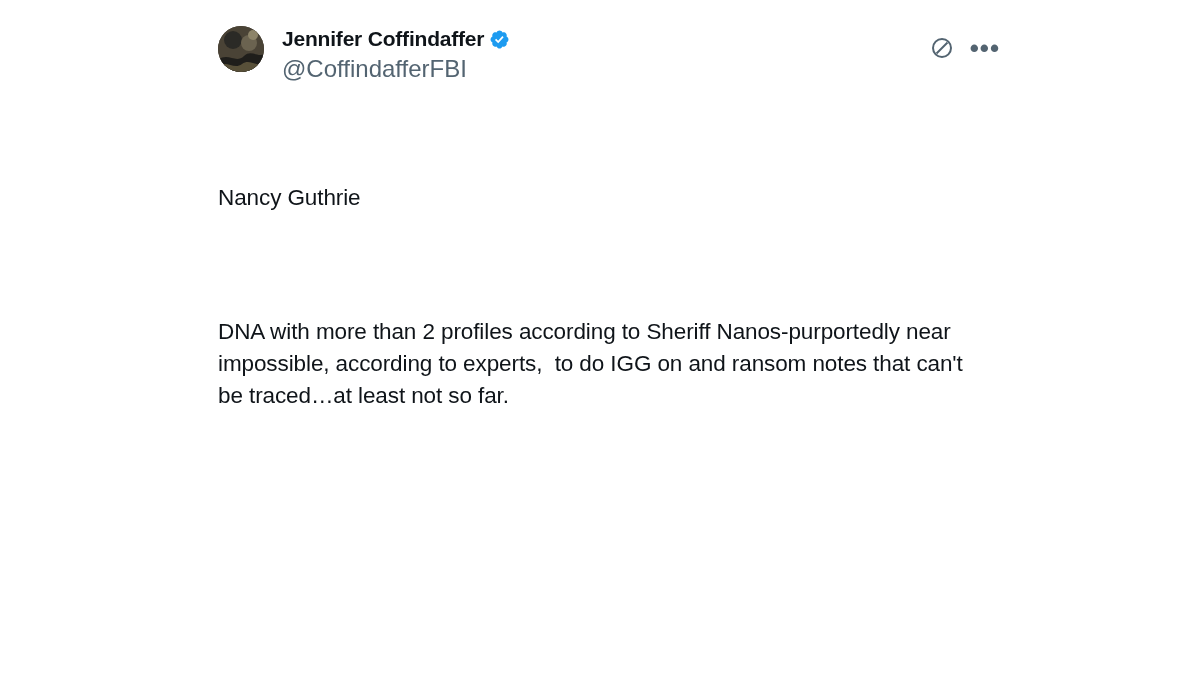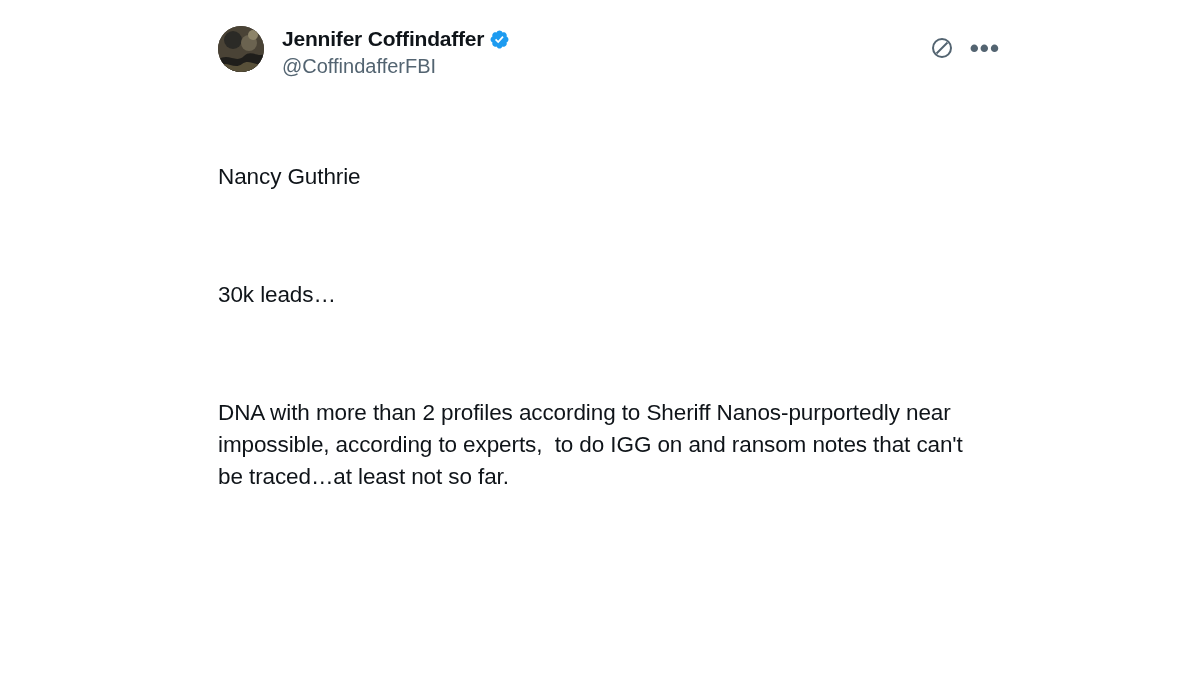--- a/index.html
+++ b/index.html
@@ -63,21 +63,21 @@
     letter-spacing: -0.2px;
   }
   .verified {
     margin-left: 5px;
     width: 21px;
     height: 21px;
     display: inline-block;
     flex: none;
   }
   .handle {
-    font-size: 20px;
+    font-size: 24px;
     color: #536471;
     margin-top: 2px;
   }
   .header-actions {
     position: absolute;
     right: -12px;
     top: 18px;
     display: flex;
     align-items: center;
     gap: 16px;
@@ -99,21 +99,21 @@
   .tweet-body {
     margin-top: 18px;
     font-size: 22.5px;
     line-height: 1.42;
     color: #0f1419;
     white-space: pre-wrap;
     word-wrap: break-word;
     letter-spacing: -0.1px;
   }
   .para {
-    margin: 0 0 22px 0;
+    margin: 16px 0 22px 0;
     white-space: pre-wrap;
   }
   .para:last-child { margin-bottom: 0; }
 </style>
 </head>
 <body>
 
 <div class="tweet-card">
   <div class="tweet-inner">
 
@@ -148,20 +148,19 @@
             <circle cx="12" cy="12" r="9" fill="none" stroke="#536471" stroke-width="2"></circle>
             <line x1="6.5" y1="17.5" x2="17.5" y2="6.5" stroke="#536471" stroke-width="2"></line>
           </svg>
         </span>
         <span class="icon-btn dots">•••</span>
       </div>
     </div>
 
     <div class="tweet-body">
       <p class="para">Nancy Guthrie</p>
-      <p class="para">30k leads…</p>
       <p class="para">DNA with more than 2 profiles according to Sheriff Nanos-purportedly near impossible, according to experts,  to do IGG on and ransom notes that can't be traced…at least not so far.</p>
       
       
     </div>
 
   </div>
 </div>
 
 </body></html>

